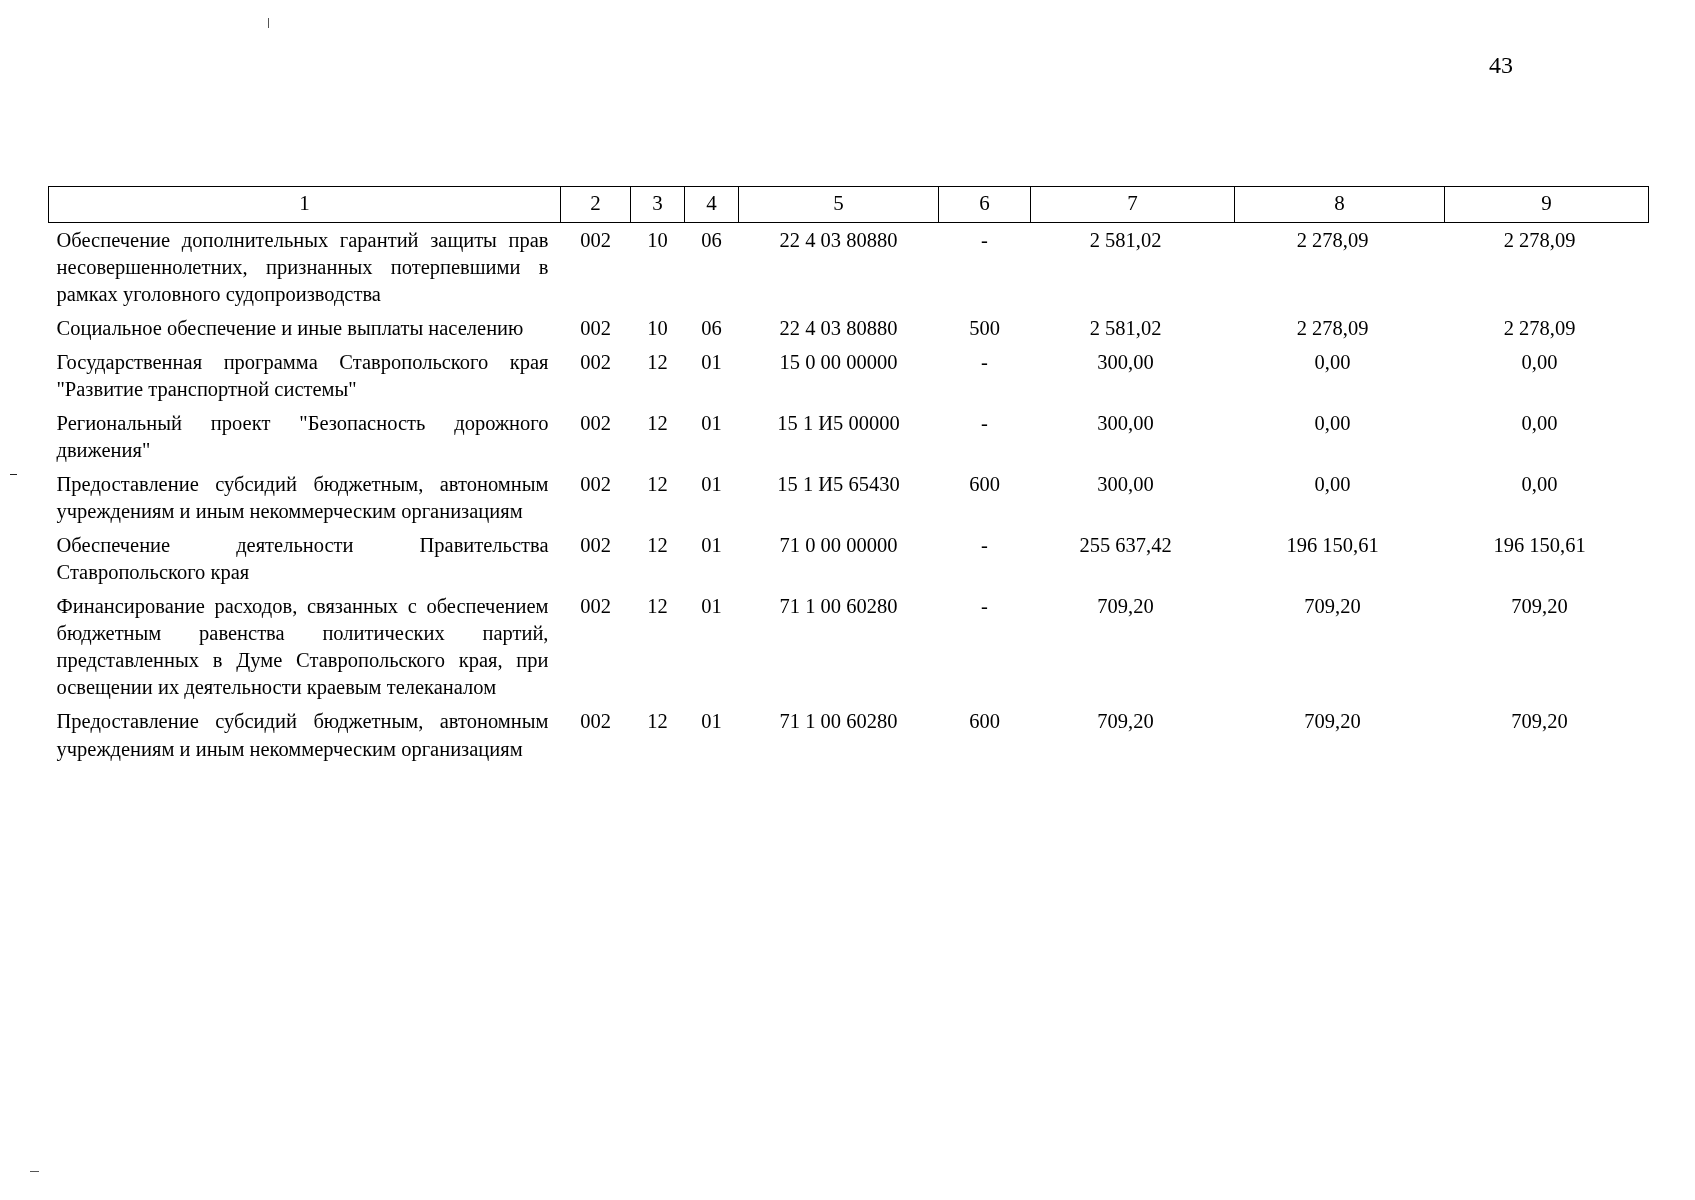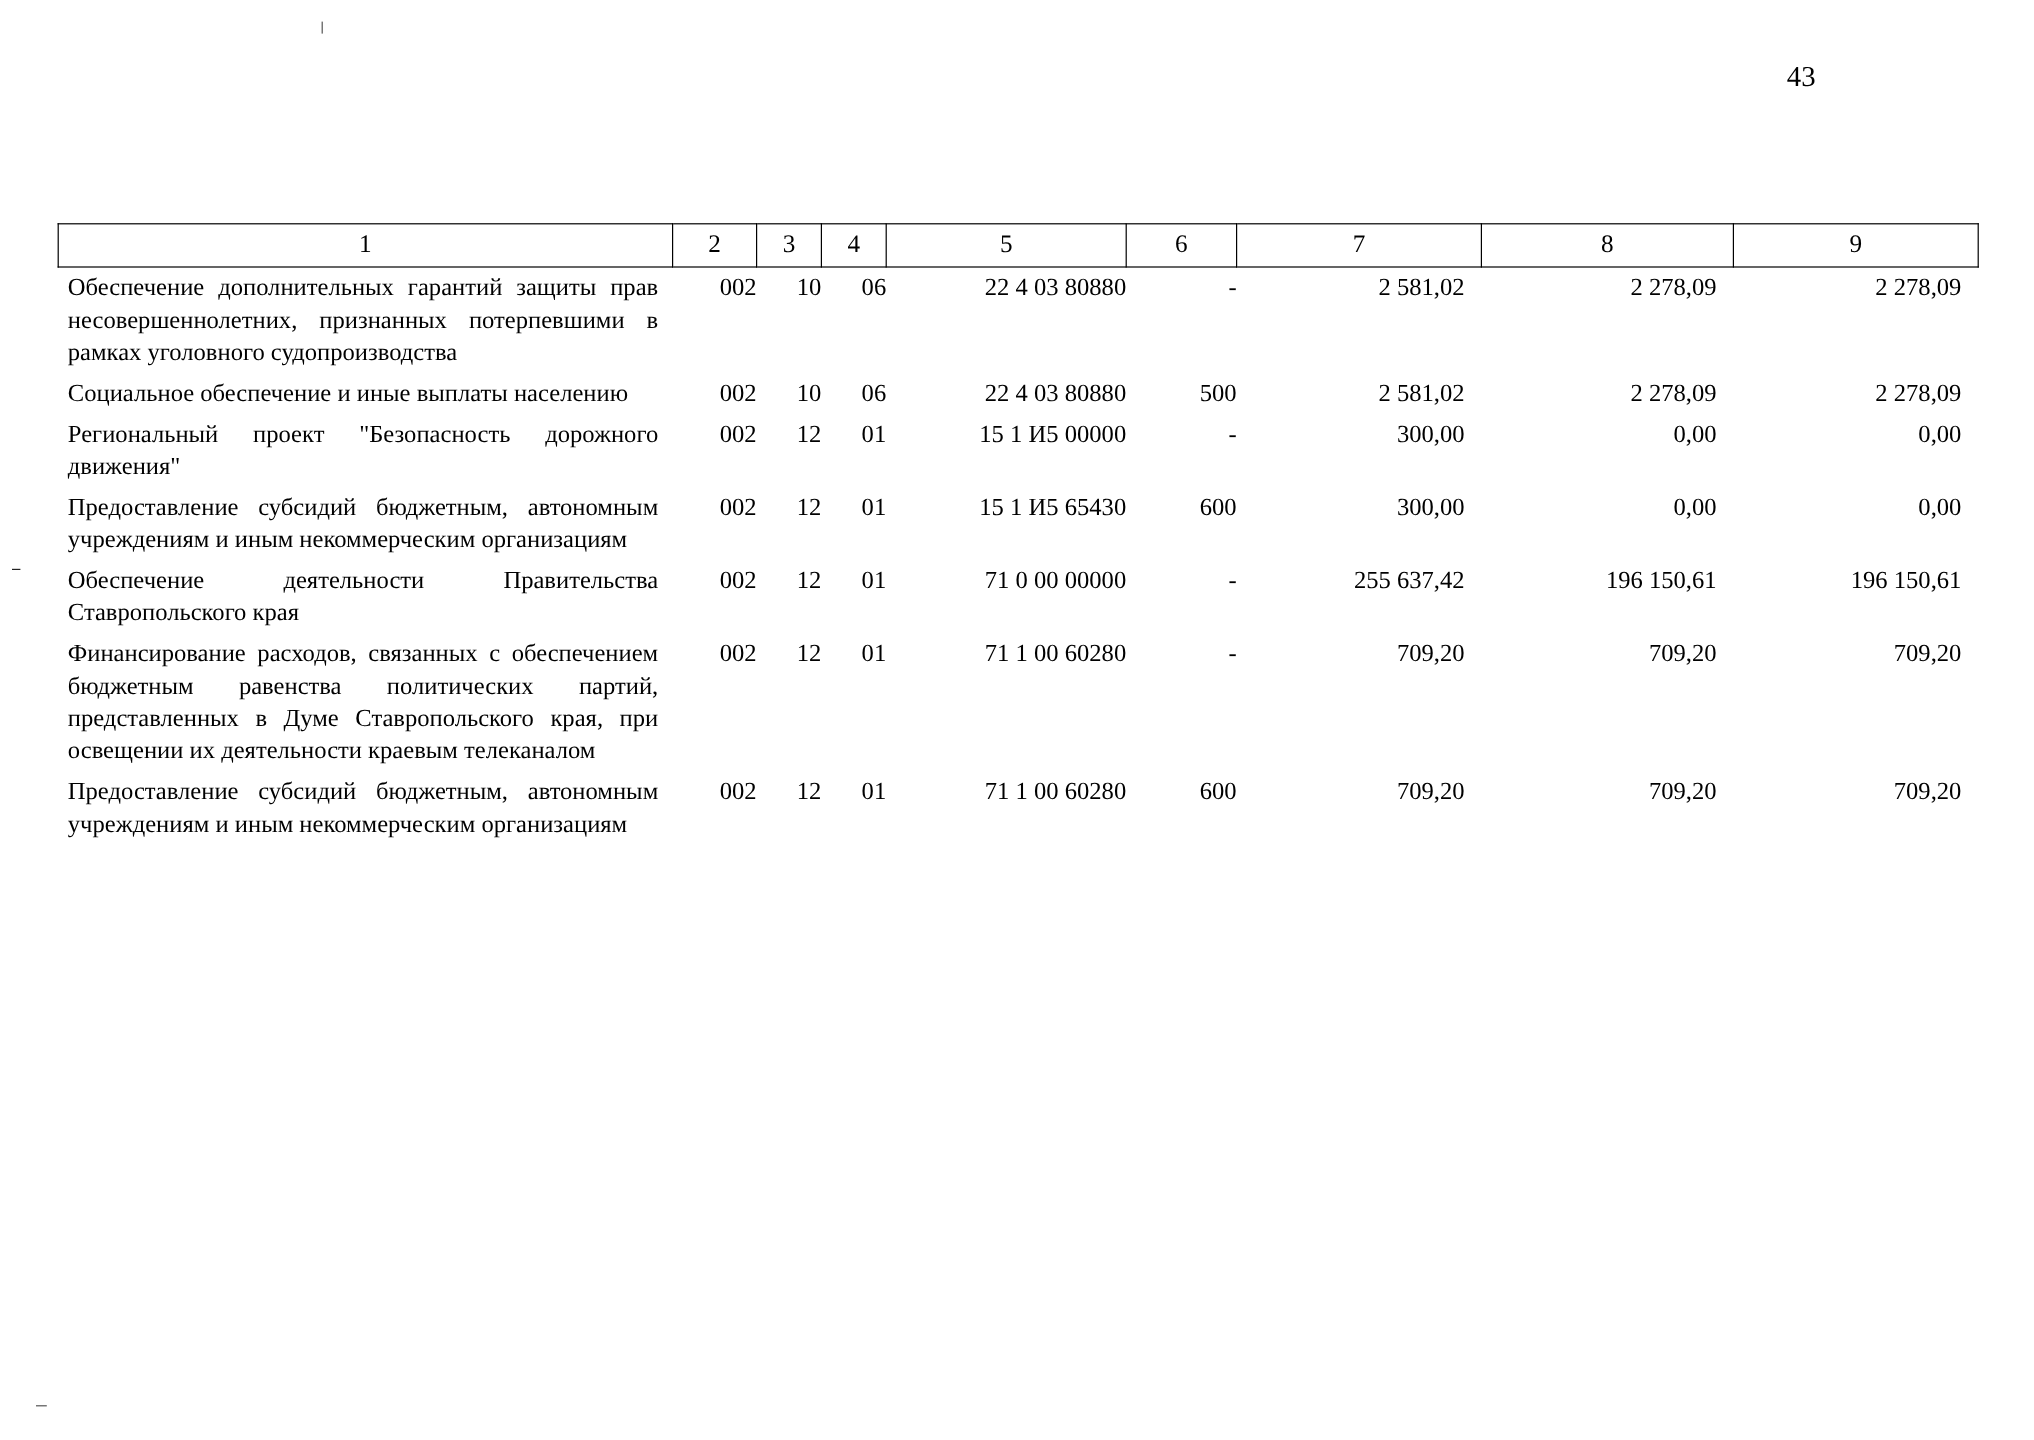--- a/index.html
+++ b/index.html
@@ -73,24 +73,24 @@
     text-align: justify;
     text-align-last: left;
     padding-left: 8px !important;
     padding-right: 12px !important;
     hyphens: none;
   }
   td.name.justify-all {
     text-align: justify;
   }
   td.ctr {
-    text-align: right;
+    text-align: center;
   }
   td.num {
-    text-align: right;
+    text-align: center;
     padding-right: 14px !important;
   }
   .nb { white-space: nowrap; }
   .left-tick {
     position: absolute;
     left: 10px;
     top: 474px;
     width: 7px;
     height: 1px;
     background: #222;
@@ -166,20 +166,31 @@
           <td class="ctr">002</td>
           <td class="ctr">10</td>
           <td class="ctr">06</td>
           <td class="ctr nb">22 4 03 80880</td>
           <td class="ctr">500</td>
           <td class="num nb">2 581,02</td>
           <td class="num nb">2 278,09</td>
           <td class="num nb">2 278,09</td>
         </tr>
 
+        <tr class="data">
+          <td class="name">Государственная программа Ставропольского края "Развитие транспортной системы"</td>
+          <td class="ctr">002</td>
+          <td class="ctr">12</td>
+          <td class="ctr">01</td>
+          <td class="ctr nb">15 0 00 00000</td>
+          <td class="ctr">-</td>
+          <td class="num nb">300,00</td>
+          <td class="num nb">0,00</td>
+          <td class="num nb">0,00</td>
+        </tr>
 
         <tr class="data">
           <td class="name">Региональный проект "Безопасность дорожного движения"</td>
           <td class="ctr">002</td>
           <td class="ctr">12</td>
           <td class="ctr">01</td>
           <td class="ctr nb">15 1 И5 00000</td>
           <td class="ctr">-</td>
           <td class="num nb">300,00</td>
           <td class="num nb">0,00</td>

